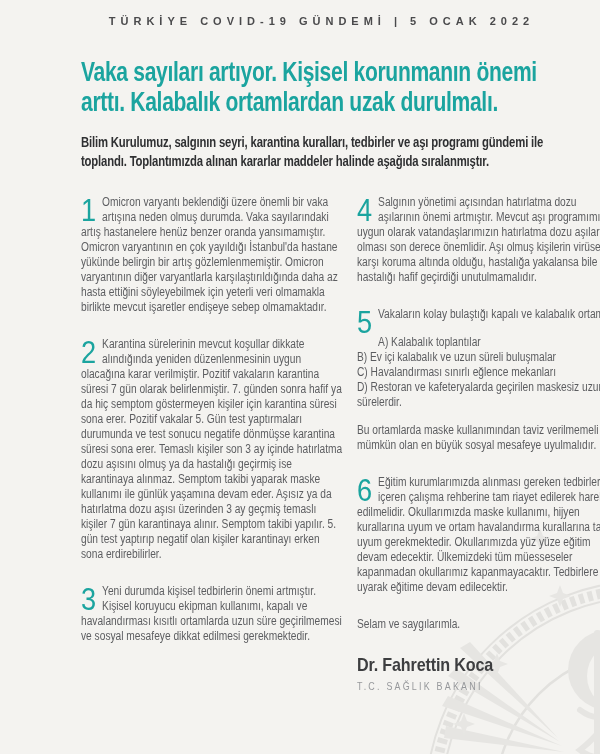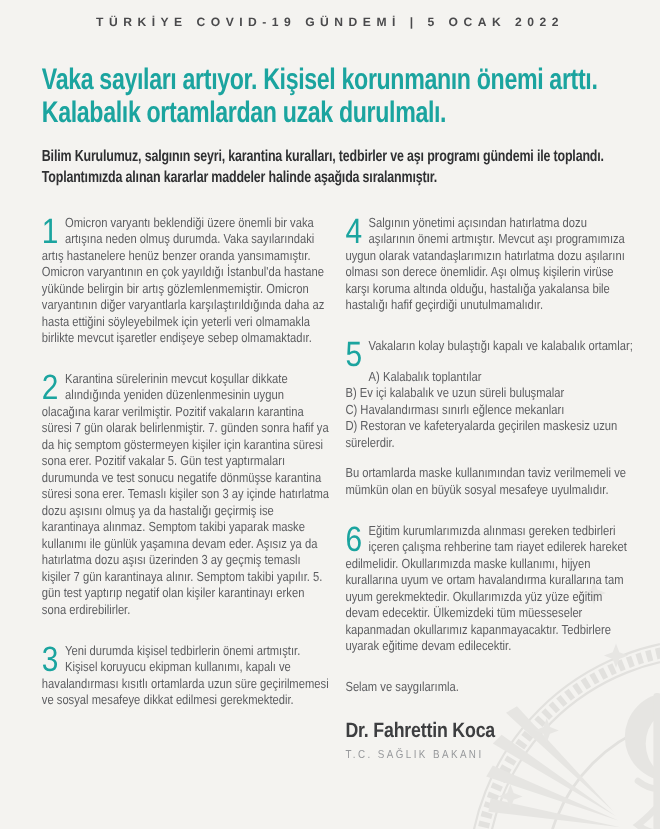--- a/index.html
+++ b/index.html
@@ -4,21 +4,21 @@
 <style>
   :root { --accent:#1ba49f; --body:#5c5d60; --dark:#2f3032; --paper:#f4f3f0; }
   * { margin:0; padding:0; box-sizing:border-box; }
   html,body { background:#fff; }
   .page {
     position:relative; width:600px; height:754px; overflow:hidden;
     background:var(--paper);
     font-family:"Liberation Sans","DejaVu Sans",sans-serif;
     color:var(--body);
   }
-  .content { position:relative; z-index:2; padding:0 38px; }
+  .content { position:relative; z-index:2; padding:0 38px;margin-left:43px; }
   .topbar {
     padding-top:15px; text-align:center;
     font-size:11px; font-weight:bold; letter-spacing:5px;
     color:#4a4a4c; white-space:nowrap;
   }
   
   .cx78 { width:128.2%; transform:scaleX(0.78); transform-origin:0 0; }
   .cx85 { width:117.6%; transform:scaleX(0.85); transform-origin:0 0; }
   .headline {
     margin-top:30px;

